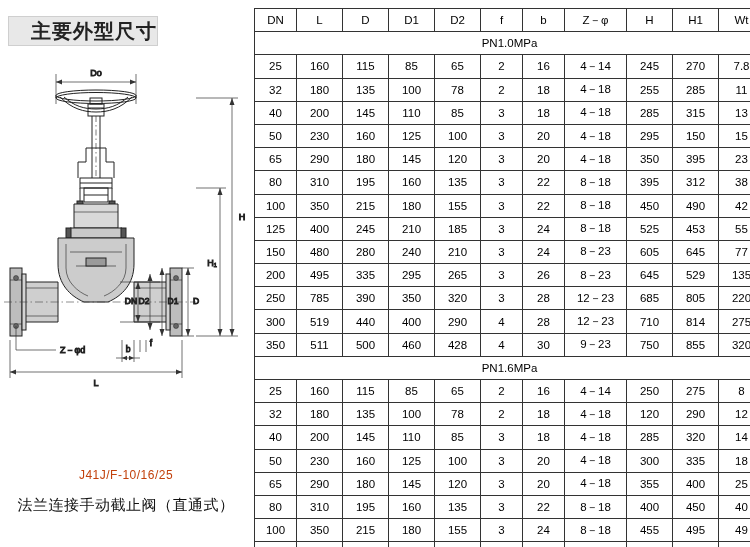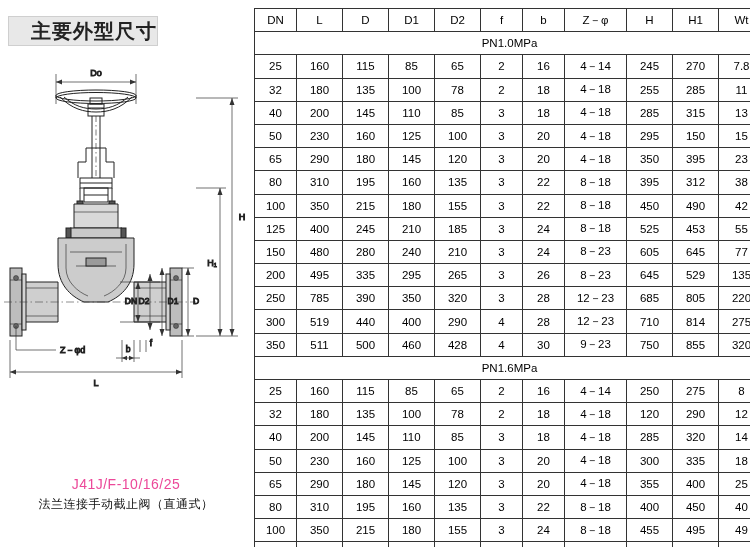--- a/index.html
+++ b/index.html
@@ -56,28 +56,27 @@
   }
 
   .caption {
     position: absolute;
     left: 0;
     width: 252px;
     text-align: center;
   }
   .caption-model {
     top: 468px;
-    font-size: 14px;
-    color: #ec4899;
+    font-size: 12px;
+    color: #c2410c;
     letter-spacing: 0.5px;
-    margin-top: 8px;
   }
   .caption-desc {
     top: 496px;
-    font-size: 12px;
+    font-size: 15px;
     color: #111;
     letter-spacing: 0.5px;
   }
 
   
   .table-wrap {
     position: absolute;
     left: 254px;
     top: 8px;
     width: 490px;

